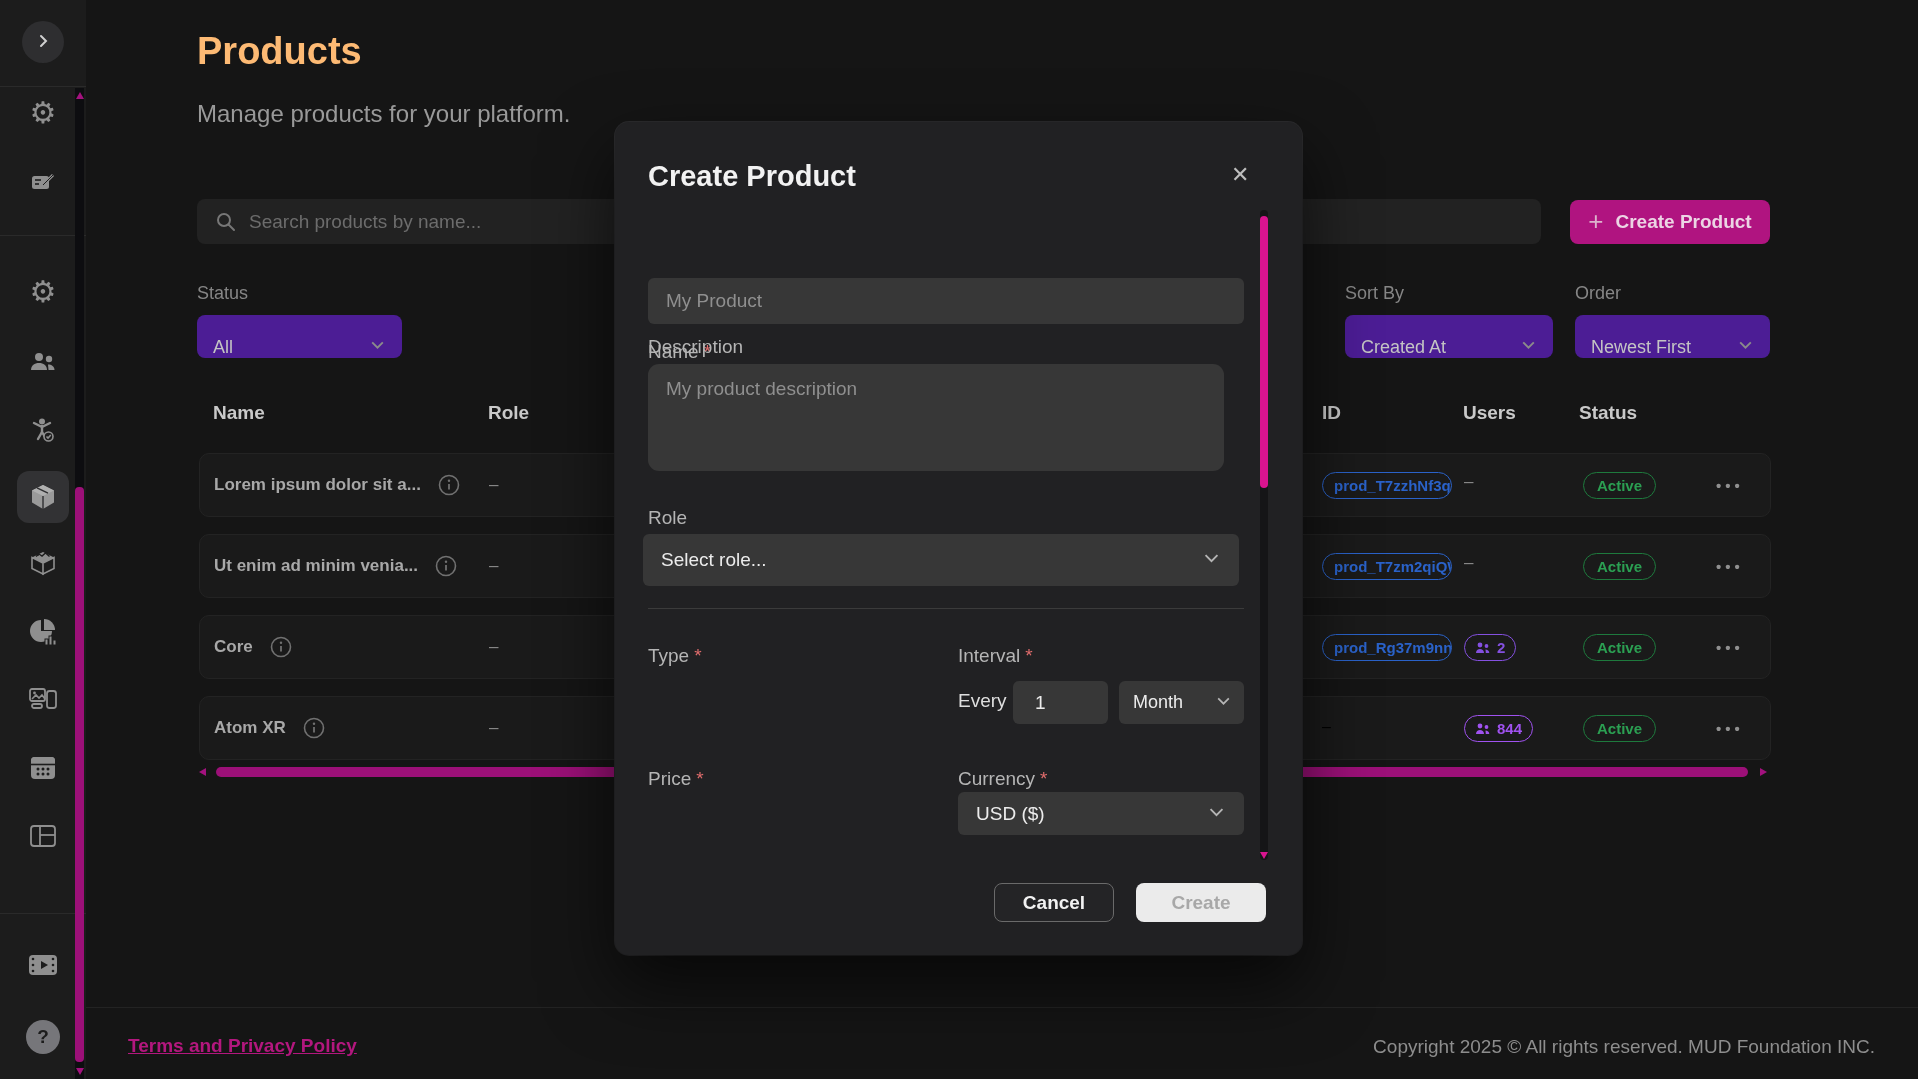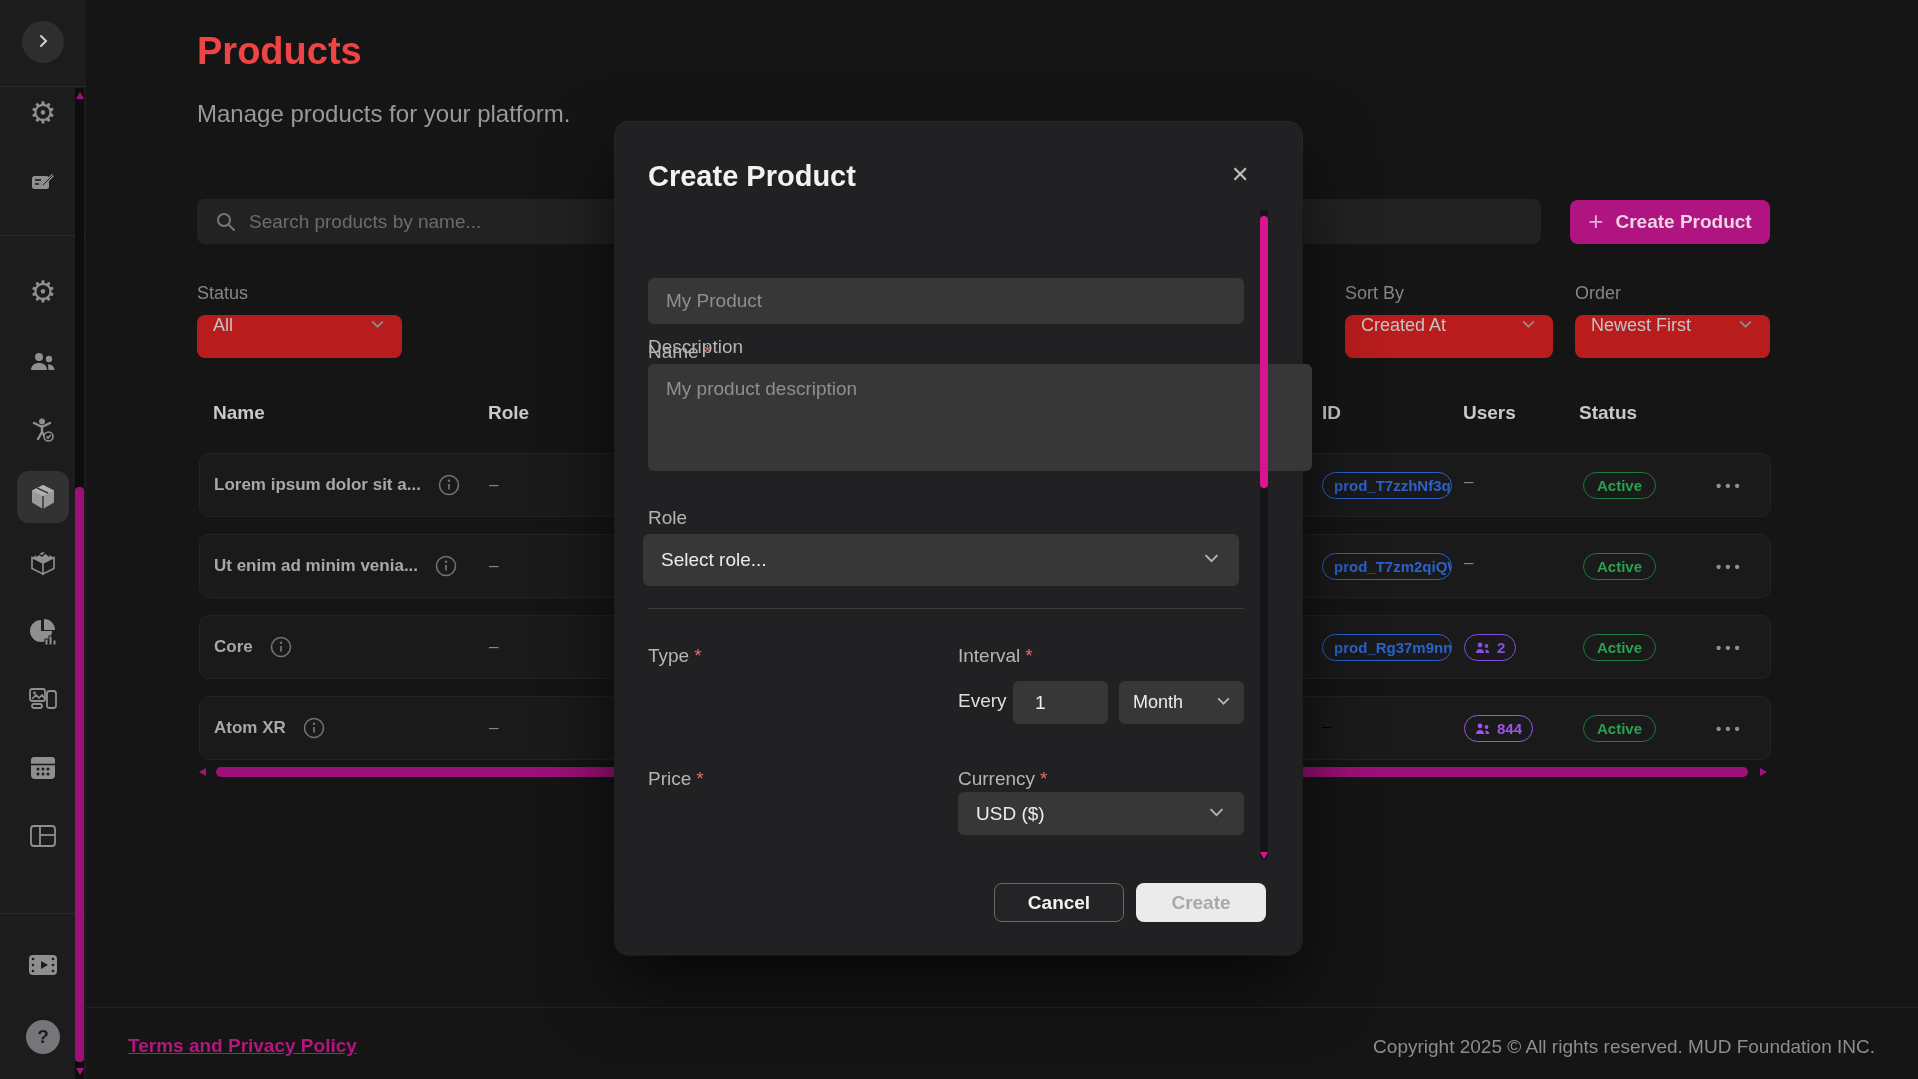--- a/index.html
+++ b/index.html
@@ -17,36 +17,36 @@
   .gear-glyph { font-size:30px; line-height:1; color:#8f8f8f; }
   .help-circle { width:34px; height:34px; border-radius:50%; background:#76767a; color:#1c1c1c; font-size:19px; font-weight:bold; display:flex; align-items:center; justify-content:center; }
 
   
   .v-track { position:absolute; left:75px; top:88px; width:9px; height:991px; background:#0d0d10; }
   .v-arrow-up { position:absolute; left:76px; top:92px; width:0; height:0; border-left:4px solid transparent; border-right:4px solid transparent; border-bottom:7px solid #a3127e; }
   .v-thumb { position:absolute; left:75px; top:487px; width:9px; height:575px; background:#9c1078; border-radius:4px; }
   .v-arrow-down { position:absolute; left:76px; top:1068px; width:0; height:0; border-left:4px solid transparent; border-right:4px solid transparent; border-top:7px solid #a3127e; }
 
   
-  .page-title { position:absolute; left:197px; top:30px; font-size:38px; font-weight:bold; color:#ef4444;text-align:center; }
+  .page-title { position:absolute; left:197px; top:30px; font-size:38px; font-weight:bold; color:#fdba74;text-align:center; }
   .page-subtitle { position:absolute; left:197px; top:100px; font-size:24px; color:#999999; }
 
   
   .search-box { position:absolute; left:197px; top:199px; width:1344px; height:45px; background:#222222; border-radius:8px; }
   .search-box svg { position:absolute; left:18px; top:12px; }
   .search-input { position:absolute; left:0; top:0; width:100%; height:100%; background:transparent; border:none; outline:none;
     padding-left:52px; font-size:19px; color:#cfcfcf; font-family:inherit; }
   .search-input::placeholder { color:#6c6c6c; }
   .create-product-btn { position:absolute; left:1570px; top:200px; width:200px; height:44px; background:#b01480; border:none; border-radius:8px;
     color:#ecd4e4; font-size:19px; font-weight:bold; font-family:inherit; cursor:pointer; display:flex; align-items:center; justify-content:center; gap:12px; }
   .create-product-btn .plus { font-size:26px; font-weight:300; color:#dcb3cc; line-height:1; margin-top:-2px; }
 
   
   .filter-label { position:absolute; font-size:18px; color:#868686; }
-  .select { position:absolute; height:43px; background:#b91c1c; border-radius:8px; display:flex; align-items:flex-start;
+  .select { position:absolute; height:43px; background:#4c1d95; border-radius:8px; display:flex; align-items:flex-end;
     padding:0 16px; font-size:18px; color:#c4c4c4; cursor:pointer; }
   .select .chev { margin-left:auto; }
   .select span.val { margin-right:24px; }
 
   
   .th { position:absolute; top:402px; font-size:19px; font-weight:bold; color:#c9c9c9; }
   .row { position:absolute; left:199px; width:1572px; height:64px; background:#1a1a1a; border:1px solid #232323; border-radius:10px; }
   .cell-name { position:absolute; left:14px; top:0; height:100%; display:flex; align-items:center; gap:16px; }
   .cell-name b { font-size:17px; font-weight:bold; color:#a8a8a8; }
   .info-icon { color:#717171; display:flex; }
@@ -87,21 +87,21 @@
     font-size:19px; color:#ececec; padding:14px 18px; resize:none; }
   .m-textarea::placeholder { color:#8f8f8f; }
   .m-select { position:absolute; background:#373737; border-radius:6px; display:flex; align-items:center; padding:0 18px;
     font-size:19px; color:#ececec; cursor:pointer; }
   .m-select .chev { margin-left:auto; }
   .m-divider { position:absolute; left:33px; top:486px; width:596px; height:1px; background:#3b3b3b; }
   .m-every { position:absolute; left:343px; top:568px; font-size:19px; color:#dedede; }
   .m-vtrack { position:absolute; left:645px; top:88px; width:8px; height:650px; background:#151517; border-radius:4px; }
   .m-vthumb { position:absolute; left:645px; top:94px; width:8px; height:272px; background:#d9148f; border-radius:4px; }
   .m-varrow { position:absolute; left:645px; top:730px; width:0; height:0; border-left:4px solid transparent; border-right:4px solid transparent; border-top:7px solid #d9148f; }
-  .btn-cancel { position:absolute; left:379px; top:761px; width:130px; height:39px; border-radius:8px; background:#242426;
+  .btn-cancel { position:absolute; left:379px; top:761px; width:120px; height:39px; border-radius:8px; background:#242426;
     border:1px solid #6a6a6a; color:#f2f2f2; font-size:19px; font-weight:bold; font-family:inherit; cursor:pointer; }
   .btn-create { position:absolute; left:521px; top:761px; width:130px; height:39px; border-radius:8px; background:#ebebeb;
     border:none; color:#a8a8a8; font-size:19px; font-weight:bold; font-family:inherit; cursor:default; }
 </style>
 </head>
 <body>
 
 <div class="app">
 
   <aside class="sidebar">
@@ -398,21 +398,21 @@
   <div class="modal">
     <div class="modal-title">Create Product</div>
     <button class="modal-close">✕</button>
 
     <span class="m-label" style="left:33px; top:219px">
       <span>Name</span><span class="req">*</span>
     </span>
     <input class="m-input" style="left: 33px; top: 137px; width: 596px; height: 46px; margin-top: 19px;" type="text" placeholder="My Product">
 
     <span class="m-label" style="left:33px; top:214px">Description</span>
-    <textarea class="m-textarea" style="left: 33px; top: 242px; width: 664px; height: 107px;" placeholder="My product description"></textarea>
+    <textarea class="m-textarea" style="left: 33px; top: 242px; width: 576px; height: 107px; border-radius: 11px;" placeholder="My product description"></textarea>
 
     <span class="m-label" style="left:33px; top:385px">Role</span>
     <div class="m-select" style="left:28px; top:412px; width:596px; height:52px">
       <span>Select role...</span>
       <span class="chev"><svg width="19" height="19" viewBox="0 0 16 16">
             <path d="M3 6l5 5 5-5" fill="none" stroke="#b5b5b5" stroke-width="1.6"></path>
           </svg></span>
     </div>
 
     <div class="m-divider"></div>

